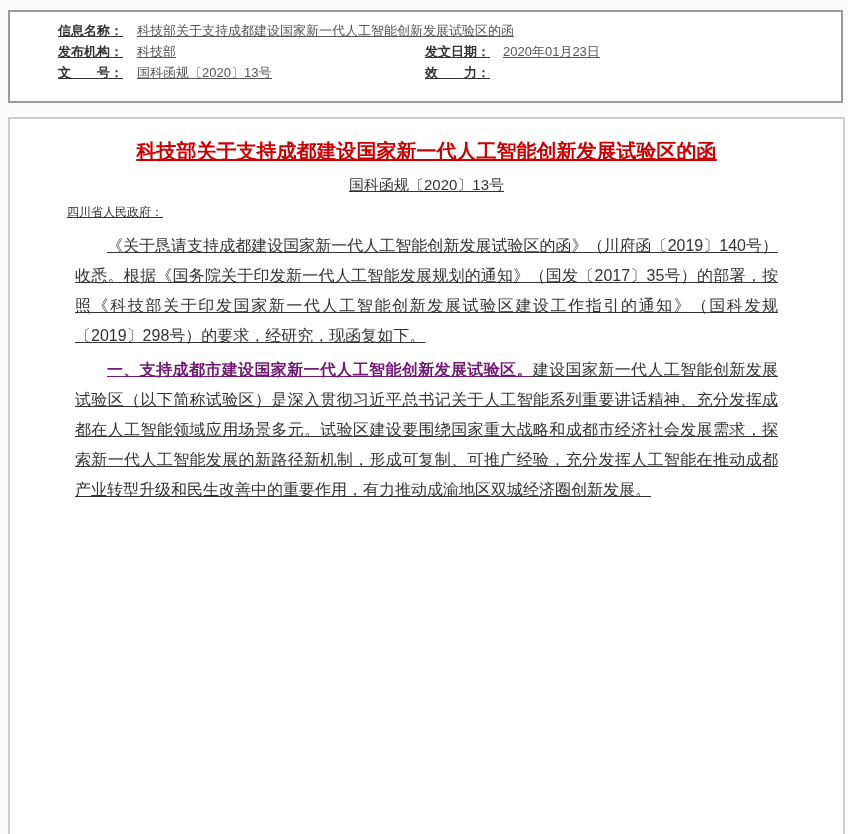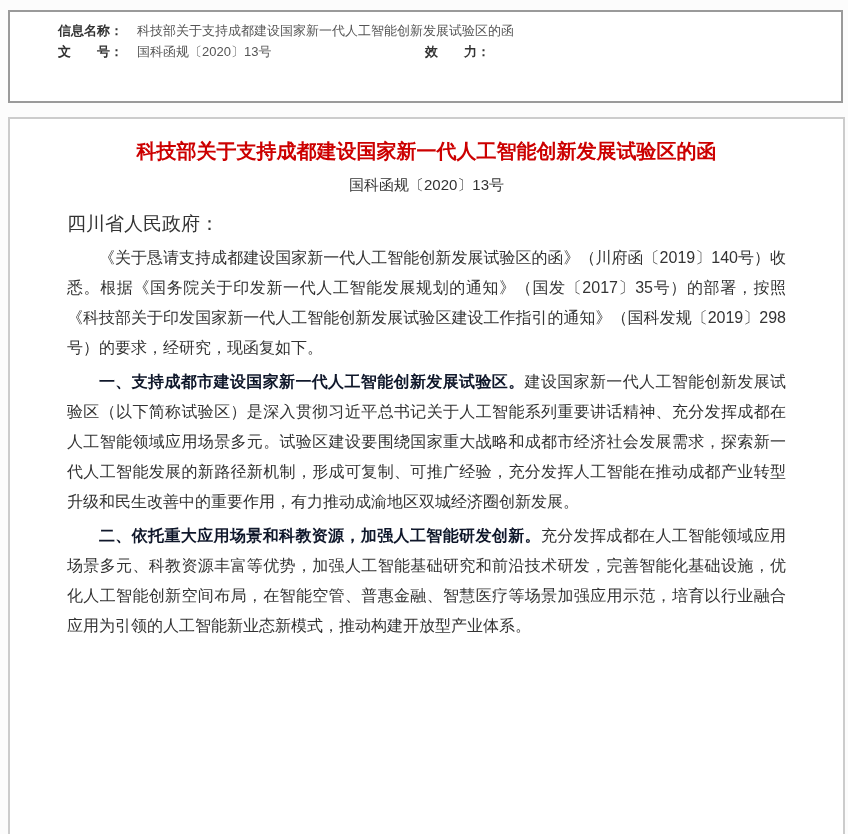--- a/index.html
+++ b/index.html
@@ -1,15 +1,15 @@
 <!DOCTYPE html>
 <html><head>
 <meta charset="utf-8">
 <style>
-  * { margin: 0; padding: 0; box-sizing: border-box; }
+  * { margin: 0; padding: 0; box-sizing: border-box; text-decoration: underline; }
   html, body {
     width: 848px; height: 834px;
     overflow: hidden;
     background: #fcfcfc;
     font-family: "Liberation Sans", "DejaVu Sans", sans-serif;
   }
 
   
   .meta-box {
     position: absolute;
@@ -55,58 +55,63 @@
     color: #cc0000;
   }
   .doc-number {
     text-align: center;
     font-size: 15px;
     line-height: 24px;
     margin-top: 8px;
     color: #333333;
   }
   .salutation {
-    font-size: 19px;
+    font-size: 12px;
     line-height: 30px;
-    margin-top: 12px;
+    margin-top: 0;
     color: #333333;
   }
   .body-para {
     font-size: 16px;
     line-height: 30px;
-    margin: 4px 0;
+    margin: 4px 8px;
     text-indent: 2em;
     text-align: justify;
     color: #333333;
   }
-  .body-para b { font-weight: bold; color: #0f172a; }
+  .body-para b { font-weight: bold; color: #701a75; }
 </style>
 </head>
 <body>
 
 <div class="meta-box">
   <div class="meta-row">
     <span class="m-label c1">信息名称：</span>
     <span class="m-value vfull">科技部关于支持成都建设国家新一代人工智能创新发展试验区的函</span>
+  </div>
+  <div class="meta-row">
+    <span class="m-label c1">发布机构：</span>
+    <span class="m-value v1">科技部</span>
+    <span class="m-label c2">发文日期：</span>
+    <span class="m-value vfull">2020年01月23日</span>
   </div>
   <div class="meta-row">
     <span class="m-label c1">文　　号：</span>
     <span class="m-value v1">国科函规〔2020〕13号</span>
     <span class="m-label c2">效　　力：</span>
     <span class="m-value vfull"></span>
   </div>
 </div>
 
 <div class="doc-box">
   <h1 class="doc-title">科技部关于支持成都建设国家新一代人工智能创新发展试验区的函</h1>
   <div class="doc-number">国科函规〔2020〕13号</div>
   <div class="salutation">四川省人民政府：</div>
 
   <p class="body-para"><b></b><span>《关于恳请支持成都建设国家新一代人工智能创新发展试验区的函》（川府函〔2019〕140号）收悉。根据《国务院关于印发新一代人工智能发展规划的通知》（国发〔2017〕35号）的部署，按照《科技部关于印发国家新一代人工智能创新发展试验区建设工作指引的通知》（国科发规〔2019〕298号）的要求，经研究，现函复如下。</span></p>
 
   <p class="body-para"><b>一、支持成都市建设国家新一代人工智能创新发展试验区。</b><span>建设国家新一代人工智能创新发展试验区（以下简称试验区）是深入贯彻习近平总书记关于人工智能系列重要讲话精神、充分发挥成都在人工智能领域应用场景多元。试验区建设要围绕国家重大战略和成都市经济社会发展需求，探索新一代人工智能发展的新路径新机制，形成可复制、可推广经验，充分发挥人工智能在推动成都产业转型升级和民生改善中的重要作用，有力推动成渝地区双城经济圈创新发展。</span></p>
 
-  <p class="body-para"><b>二、依托重大应用场景和科教资源，加强人工智能研发创新。</b><span>充分发挥成都在人工智能领域应用场景多元、科教资源丰富等优势，加强人工智能基础研究和前沿技术研发，完善智能化基础设施，优化人工智能创新空间布局，在智能空管、普惠金融、智慧医疗等场景加强应用示范，培育以行业融合应用为引领的人工智能新业态新模式，推动构建开放型产业体系。</span></p>
 
 
 
   <p class="body-para"><b></b></p>
 </div>
 
 </body></html>

